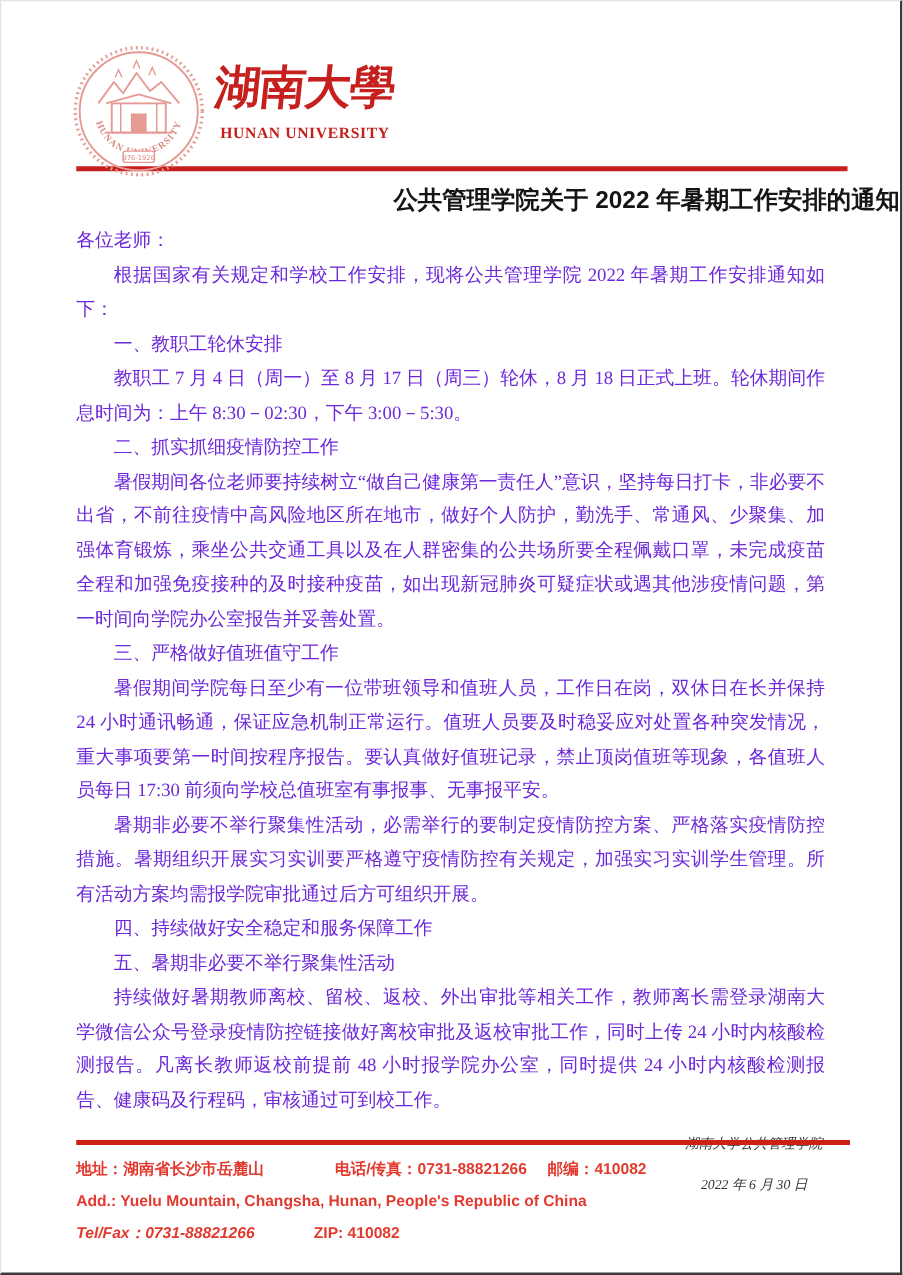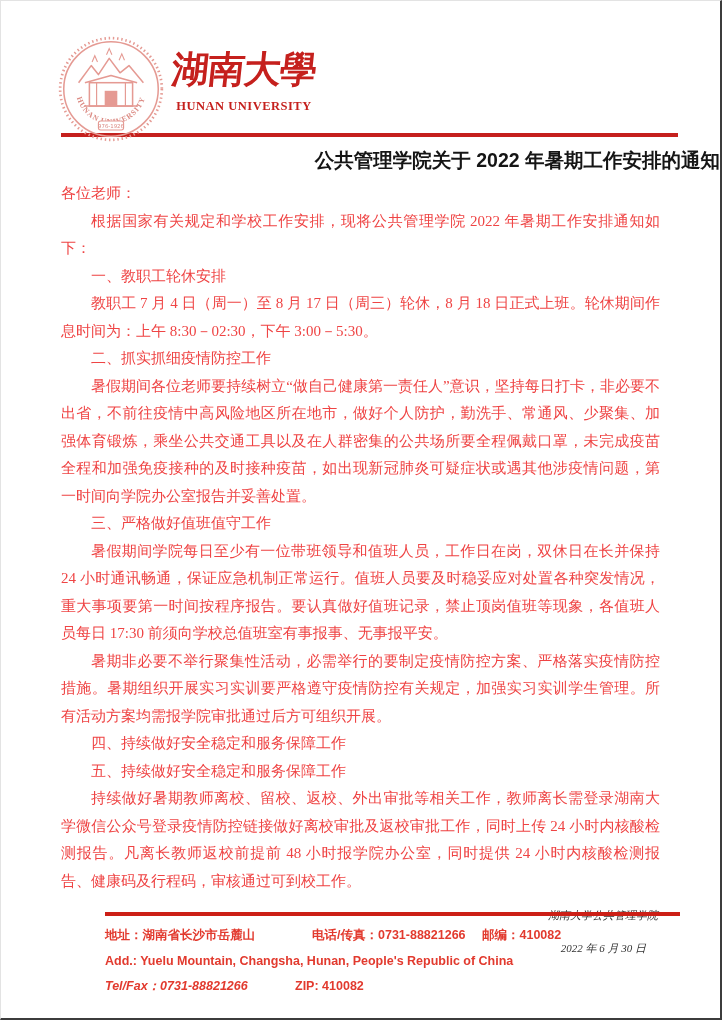--- a/index.html
+++ b/index.html
@@ -41,31 +41,31 @@
   .header-rule { margin:0 42px 0 60px; height:4px; background:#c5201d; }
 
   
   .doc-title {
     margin-top:10px; text-align:right;
     font-size:19.5px; line-height:26px; font-weight:bold; color:#151515;
     font-family:"Liberation Sans","DejaVu Sans",sans-serif;
   }
   .doc-body {
     margin:7px 60px 0 60px;
-    font-size:15px; line-height:27.5px; color:#ef4444;
+    font-size:15px; line-height:27.5px; color:#6d28d9;
     text-align:justify;
   }
   .para { text-indent:2em; }
   .para.salutation { text-indent:0; }
   .signature { margin:4px 62px 0 60px; text-align:right; color:#333; font-size:11px;font-style:italic; }
   .sig-org { line-height:33px; }
   .sig-date { line-height:33px; padding-right:12px; }
 
   
-  .footer { position:absolute; left:60px; right:40px; top:911px;margin-left:44px; }
+  .footer { position:absolute; left:60px; right:40px; top:911px; }
   .footer-rule { height:4px; background:#cc1f16; }
   .footer-rows {
     margin-top:7px;
     font-family:"Liberation Sans","DejaVu Sans",sans-serif;
     font-size:12.5px; font-weight:bold; color:#e23a2e;
   }
   .frow { display:flex; line-height:25.5px; }
   .fcol-1 { width:207px; } .fcol-2 { width:170px; }
   .fcol-t1 { width:190px;font-style:italic; }
 </style>
@@ -117,21 +117,21 @@
       <div class="para salutation">各位老师：</div>
       <div class="para body">根据国家有关规定和学校工作安排，现将公共管理学院 2022 年暑期工作安排通知如下：</div>
       <div class="para heading">一、教职工轮休安排</div>
       <div class="para body">教职工 7 月 4 日（周一）至 8 月 17 日（周三）轮休，8 月 18 日正式上班。轮休期间作息时间为：上午 8:30－02:30，下午 3:00－5:30。</div>
       <div class="para heading">二、抓实抓细疫情防控工作</div>
       <div class="para body">暑假期间各位老师要持续树立“做自己健康第一责任人”意识，坚持每日打卡，非必要不出省，不前往疫情中高风险地区所在地市，做好个人防护，勤洗手、常通风、少聚集、加强体育锻炼，乘坐公共交通工具以及在人群密集的公共场所要全程佩戴口罩，未完成疫苗全程和加强免疫接种的及时接种疫苗，如出现新冠肺炎可疑症状或遇其他涉疫情问题，第一时间向学院办公室报告并妥善处置。</div>
       <div class="para heading">三、严格做好值班值守工作</div>
       <div class="para body">暑假期间学院每日至少有一位带班领导和值班人员，工作日在岗，双休日在长并保持 24 小时通讯畅通，保证应急机制正常运行。值班人员要及时稳妥应对处置各种突发情况，重大事项要第一时间按程序报告。要认真做好值班记录，禁止顶岗值班等现象，各值班人员每日 17:30 前须向学校总值班室有事报事、无事报平安。</div>
       <div class="para body">暑期非必要不举行聚集性活动，必需举行的要制定疫情防控方案、严格落实疫情防控措施。暑期组织开展实习实训要严格遵守疫情防控有关规定，加强实习实训学生管理。所有活动方案均需报学院审批通过后方可组织开展。</div>
       <div class="para heading">四、持续做好安全稳定和服务保障工作</div>
-      <div class="para heading">五、持续做好安全稳定和服务保障工作</div>
+      <div class="para heading">五、暑期非必要不举行聚集性活动</div>
       <div class="para body">持续做好暑期教师离校、留校、返校、外出审批等相关工作，教师离长需登录湖南大学微信公众号登录疫情防控链接做好离校审批及返校审批工作，同时上传 24 小时内核酸检测报告。凡离长教师返校前提前 48 小时报学院办公室，同时提供 24 小时内核酸检测报告、健康码及行程码，审核通过可到校工作。</div>
     </div>
 
   <div class="signature">
     <div class="sig-org">湖南大学公共管理学院</div>
     <div class="sig-date">2022 年 6 月 30 日</div>
   </div>
 
   <div class="footer">
     <div class="footer-rule"></div>

